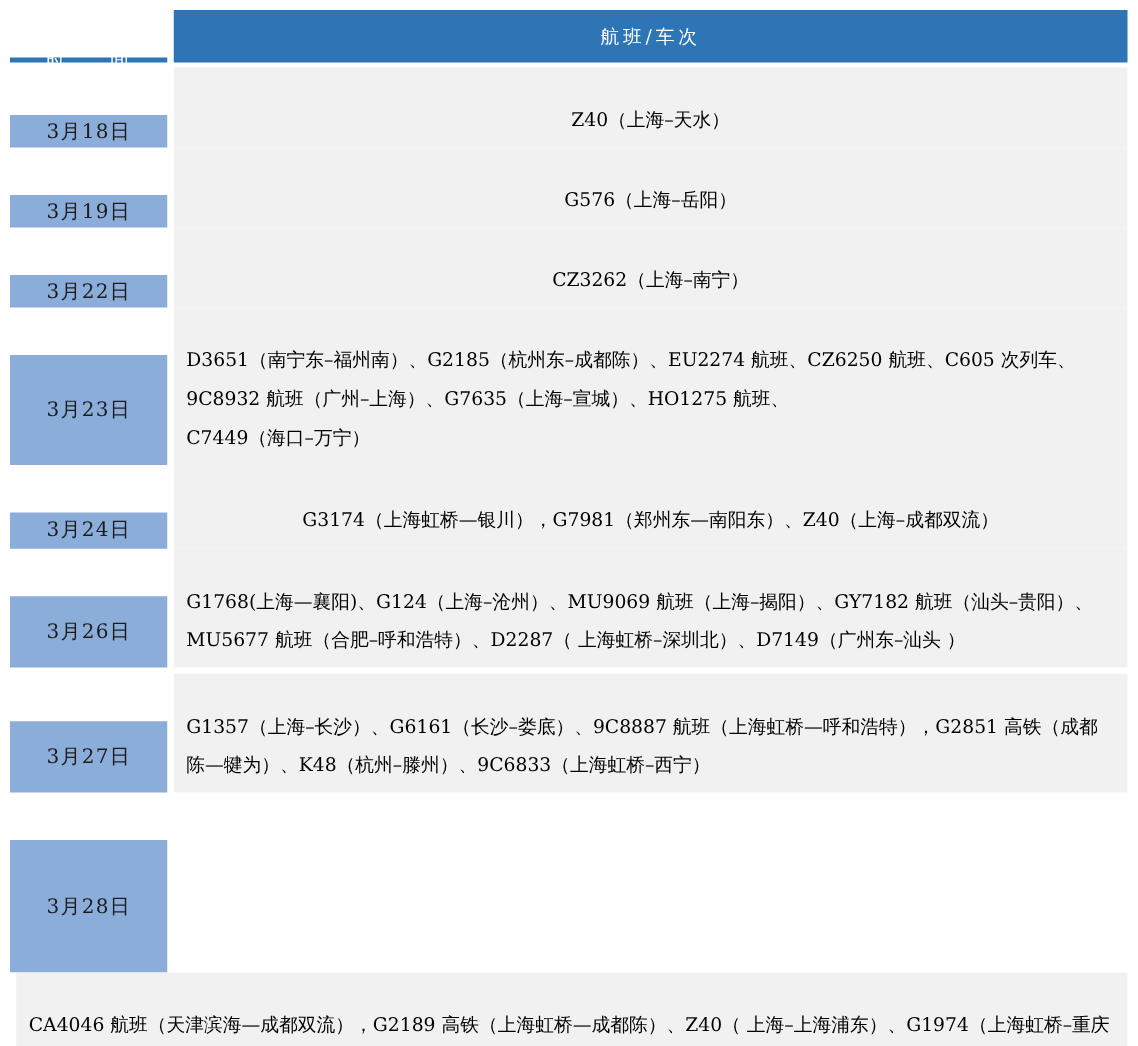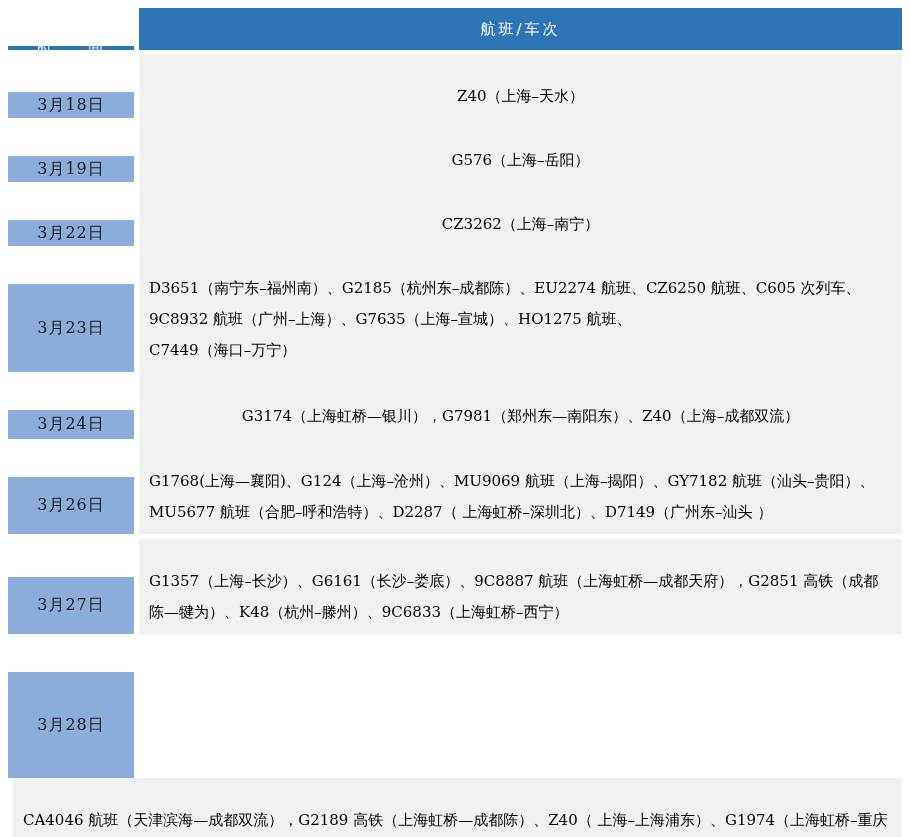--- a/index.html
+++ b/index.html
@@ -97,21 +97,21 @@
         <span class="t red"></span>
       </div>
   </div>
 
   <div class="section-gap"></div>
 
   <div class="row" style="min-height:67px">
     <div class="date-cell">3月27日</div>
     <div class="col-gap"></div>
     <div class="content-cell">
-        <span class="t">G1357（上海–长沙）、G6161（长沙–娄底）、9C8887 航班（上海虹桥—成都天府），G2851 高铁（成都陈—犍为）、K48（杭州–滕州）、9C6833（上海虹桥–西宁）</span>
+        <span class="t">G1357（上海–长沙）、G6161（长沙–娄底）、9C8887 航班（上海虹桥—呼和浩特），G2851 高铁（成都陈—犍为）、K48（杭州–滕州）、9C6833（上海虹桥–西宁）</span>
         <span class="t red"></span>
       </div>
   </div>
 
   <div class="row" style="min-height:144px">
     <div class="date-cell">3月28日</div>
     <div class="col-gap"></div>
   </div>
 
   <div class="row" style="min-height:66px">

